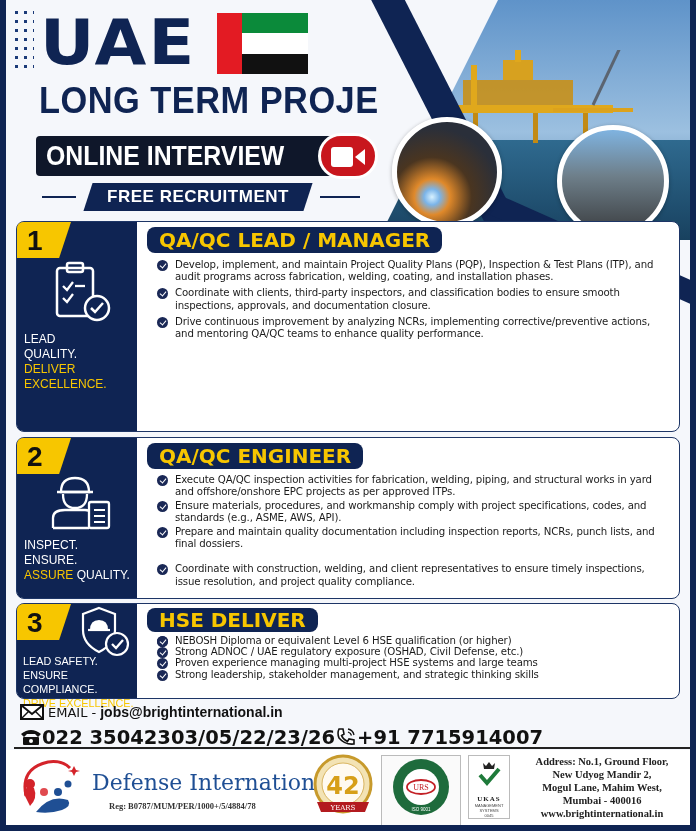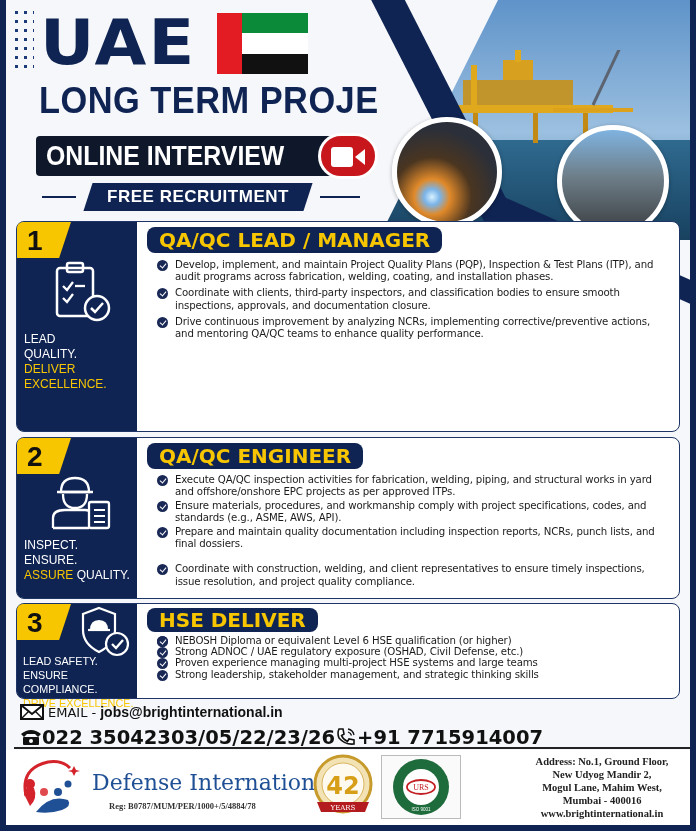--- a/index.html
+++ b/index.html
@@ -82,21 +82,21 @@
   .email-row .lbl { font-weight: 400; font-family: "DejaVu Sans", sans-serif; font-size: 13px; }
   .phone-row { position: absolute; left: 4px; top: 21px; height: 26px; font-size: 19.5px; font-weight: 700; color: #111;
     white-space: nowrap; display: flex; align-items: center; font-family: "DejaVu Sans", sans-serif; }
   .rule { position: absolute; left: 8px; top: 747px; width: 676px; height: 1.5px; background: #222; }
   
   .footer { position: absolute; left: 0; top: 750px; width: 684px; height: 75px; background: #fff; }
   .logo-mark { position: absolute; left: 10px; top: 4px; width: 66px; height: 66px; }
   .brand { position: absolute; left: 86px; top: 20px; font-family: "DejaVu Serif", serif; font-size: 22px; color: #1f4f94; white-space: nowrap; }
   .reg { position: absolute; left: 103px; top: 51px; font-family: "Liberation Serif", serif; font-size: 8.5px; font-weight: 700; color: #333; white-space: nowrap; }
   .badge42 { position: absolute; left: 305px; top: 4px; width: 64px; height: 66px; }
-  .urs { position: absolute; left: 375px; top: 5px; width: 80px; height: 64px; border: 1px solid #bbb; background: #fafafa; text-decoration: underline; }
+  .urs { position: absolute; left: 375px; top: 5px; width: 80px; height: 76px; border: 1px solid #bbb; background: #fafafa; text-decoration: underline; }
   .ukas { position: absolute; left: 462px; top: 5px; width: 42px; height: 64px; border: 1px solid #bbb; background: #fff; text-align: center; }
   .ukas .t { font-family: "Liberation Serif", serif; font-size: 7px; font-weight: 700; color: #222; margin-top: 2px; letter-spacing: 1px; }
   .ukas .s { font-size: 4px; color: #444; line-height: 5px; }
   .address { position: absolute; left: 512px; top: 5px; width: 168px; text-align: center; font-family: "Liberation Serif", serif;
     font-weight: 700; font-size: 10.5px; line-height: 13px; color: #222; }
 </style>
 </head>
 <body>
 
 <div class="poster">
@@ -285,20 +285,29 @@
     <div class="urs">
       <svg width="78" height="62" viewBox="0 0 78 62">
         <circle cx="39" cy="31" r="28" fill="#1e6b3c"></circle>
         <circle cx="39" cy="31" r="18" fill="#fff"></circle>
         <ellipse cx="39" cy="31" rx="14" ry="7" fill="none" stroke="#c32026" stroke-width="1.8"></ellipse>
         <text x="39" y="34" text-anchor="middle" font-family="Liberation Serif, serif" font-size="8" fill="#c32026">URS</text>
         <text x="39" y="55" text-anchor="middle" font-family="Liberation Sans, sans-serif" font-size="4.5" fill="#fff">ISO 9001</text>
       </svg>
     </div>
 
+    <div class="ukas">
+      <svg width="30" height="30" viewBox="0 0 30 30" style="margin-top:3px">
+          <path d="M9 4 L12 7 L15 3 L18 7 L21 4 L20 10 L10 10 Z" fill="#222"></path>
+          <polyline points="6,16 13,24 25,10" fill="none" stroke="#1e7a3a" stroke-width="4"></polyline>
+        </svg>
+      <div class="t">UKAS</div>
+      <div class="s">MANAGEMENT SYSTEMS</div>
+      <div class="s">0045</div>
+    </div>
 
     <div class="address">
       <div>Address: No.1, Ground Floor,</div>
       <div>New Udyog Mandir 2,</div>
       <div>Mogul Lane, Mahim West,</div>
       <div>Mumbai - 400016</div>
       <div>www.brightinternational.in</div>
     </div>
   </div>
 </div>

